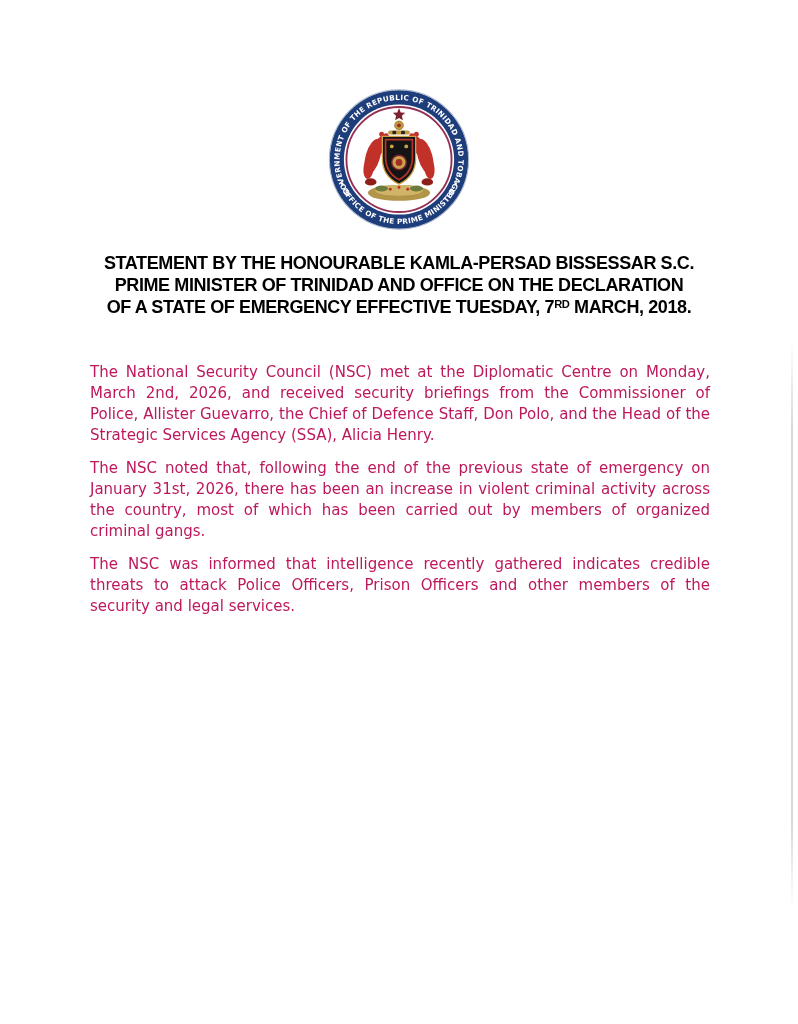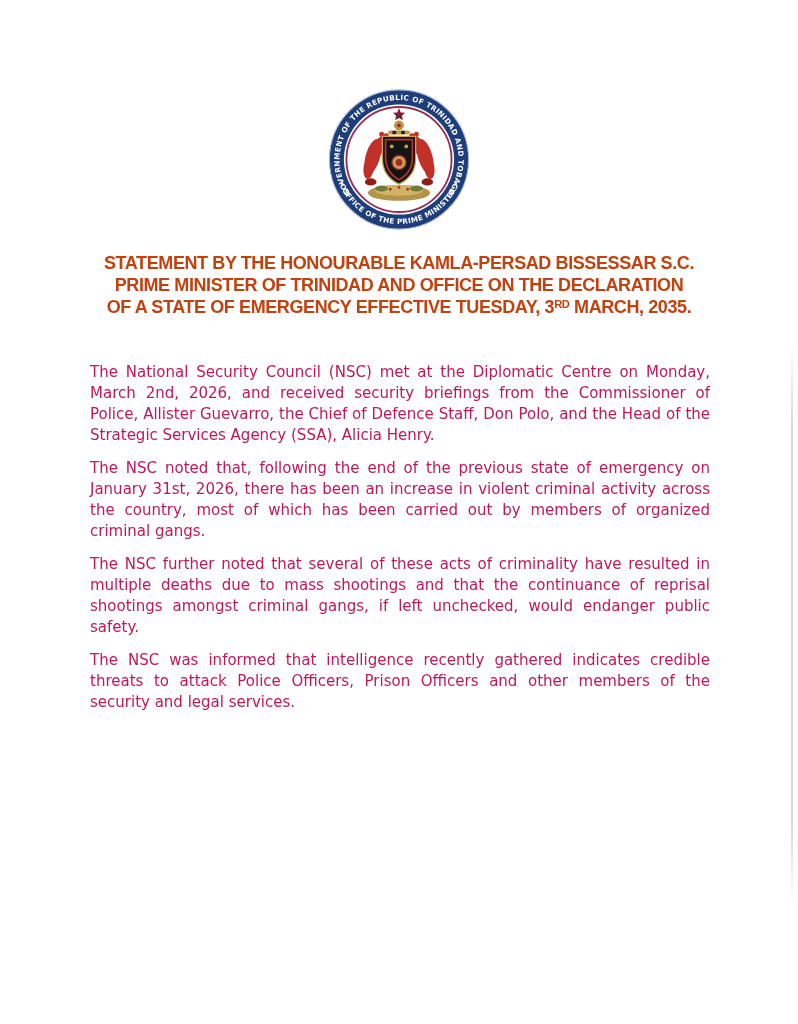--- a/index.html
+++ b/index.html
@@ -31,21 +31,21 @@
     top: 252px;
     left: 0;
     right: 0;
     margin: 0;
     text-align: center;
     font-family: "Liberation Sans", sans-serif;
     font-weight: bold;
     font-size: 18px;
     line-height: 22px;
     letter-spacing: -0.4px;
-    color: #c2410c;
+    color: #000000;
   }
   .heading .hline { display: block; white-space: nowrap; }
   .heading sup {
     font-size: 0.62em;
     vertical-align: baseline;
     position: relative;
     top: -0.45em;
   }
   .bodytext {
     position: absolute;
@@ -139,25 +139,24 @@
           <circle cx="100" cy="104" r="10" fill="#caa24c" stroke="#7d1f2e" stroke-width="2"></circle>
           <circle cx="100" cy="104" r="4.6" fill="#a02c24"></circle>
         </g>
       </g>
     </svg>
   </div>
 
   <h1 class="heading">
     <span class="hline">STATEMENT BY THE HONOURABLE KAMLA-PERSAD BISSESSAR S.C.</span>
     <span class="hline">PRIME MINISTER OF TRINIDAD AND OFFICE ON THE DECLARATION</span>
-    <span class="hline"><span>OF A STATE OF EMERGENCY EFFECTIVE TUESDAY, 3</span><sup>RD</sup><span> MARCH, 2035.</span></span>
+    <span class="hline"><span>OF A STATE OF EMERGENCY EFFECTIVE TUESDAY, 7</span><sup>RD</sup><span> MARCH, 2018.</span></span>
   </h1>
 
   <div class="bodytext">
     <p>The National Security Council (NSC) met at the Diplomatic Centre on Monday, March 2nd, 2026, and received security briefings from the Commissioner of Police, Allister Guevarro, the Chief of Defence Staff, Don Polo, and the Head of the Strategic Services Agency (SSA), Alicia Henry.</p>
     <p>The NSC noted that, following the end of the previous state of emergency on January 31st, 2026, there has been an increase in violent criminal activity across the country, most of which has been carried out by members of organized criminal gangs.</p>
-    <p>The NSC further noted that several of these acts of criminality have resulted in multiple deaths due to mass shootings and that the continuance of reprisal shootings amongst criminal gangs, if left unchecked, would endanger public safety.</p>
     <p>The NSC was informed that intelligence recently gathered indicates credible threats to attack Police Officers, Prison Officers and other members of the security and legal services.</p>
   </div>
 
   <div class="edge-shadow"></div>
 
 </div>
 
 </body></html>

